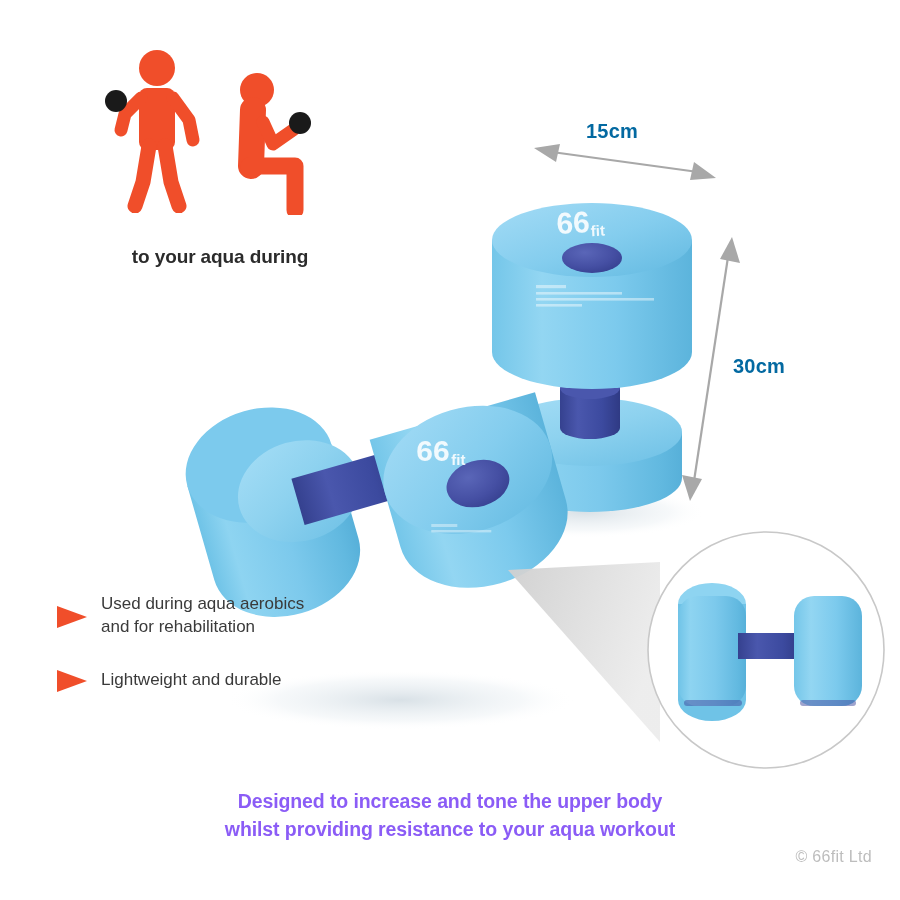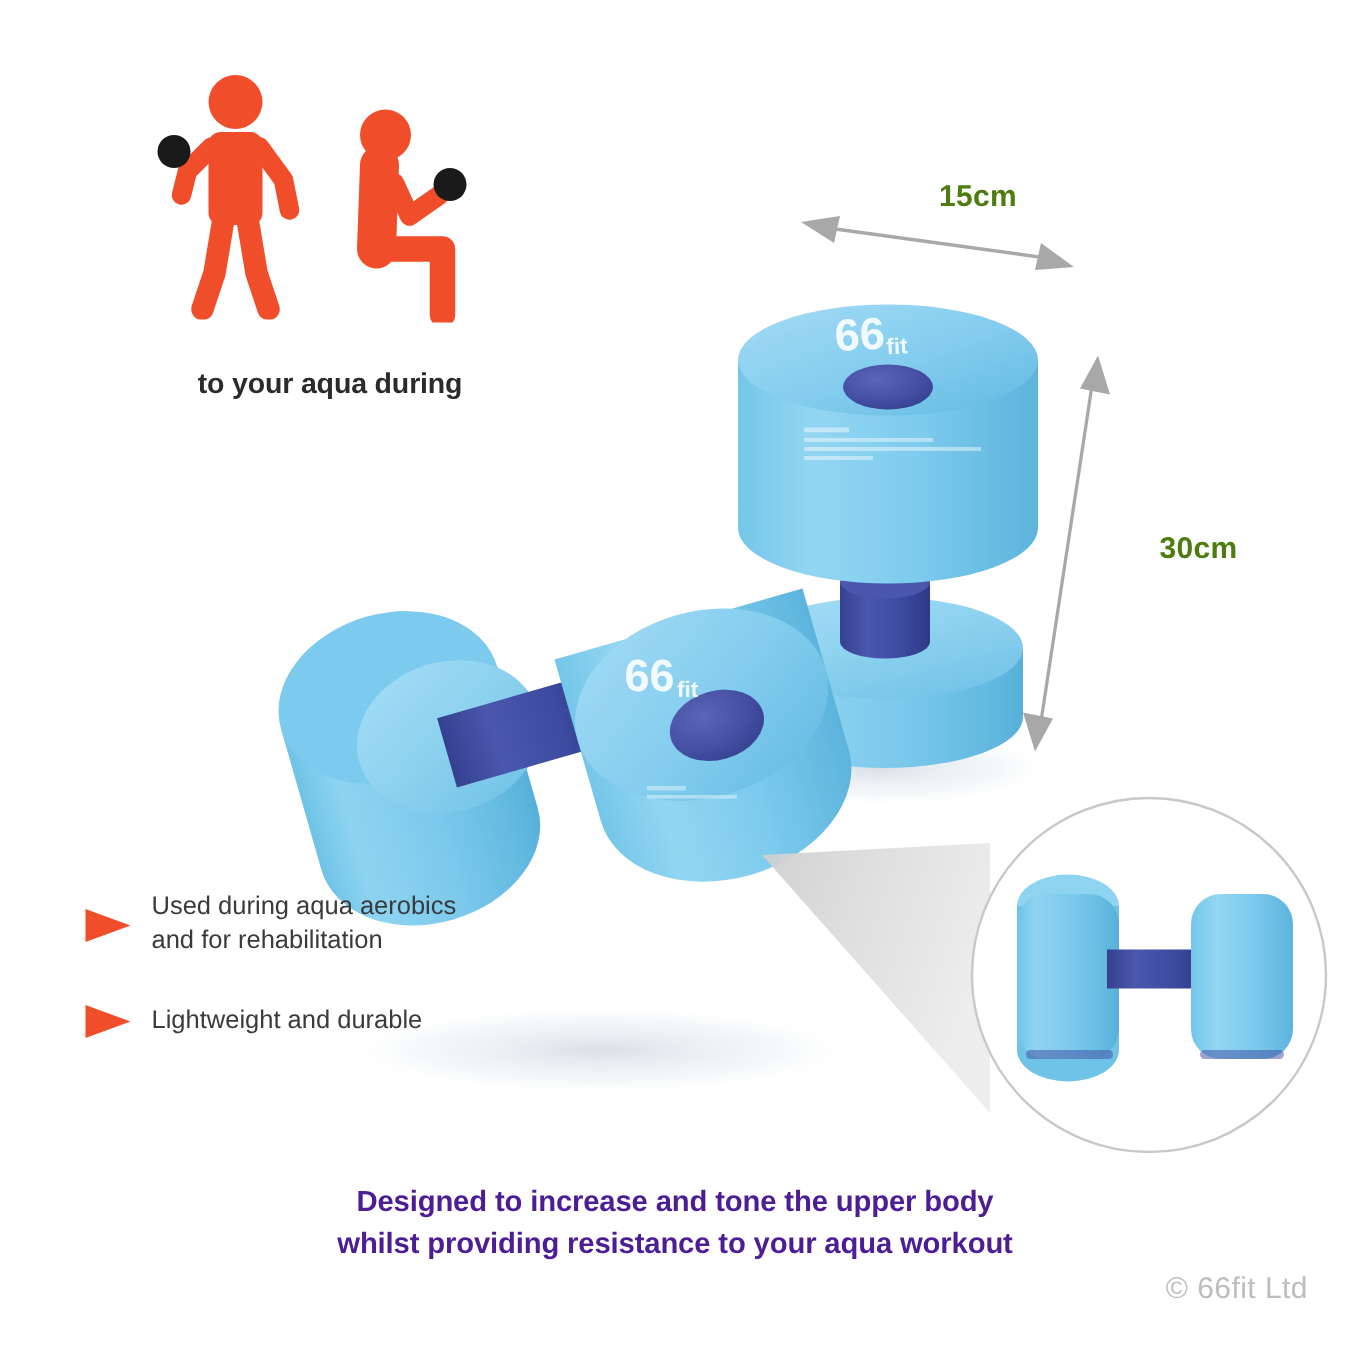--- a/index.html
+++ b/index.html
@@ -48,26 +48,25 @@
     font-size: 19px;
     font-weight: bold;
     color: #2b2b2b;
     line-height: 1.32;
     letter-spacing: -0.1px;
   }
 
   
   .dim-label {
     position: absolute;
-    color: #4d7c0f;
+    color: #0369a1;
     font-size: 20px;
     font-weight: bold;
     letter-spacing: 0.2px;
     white-space: nowrap;
-    margin-left: 40px;
   }
   .dim-label.width-label { left: 586px; top: 120px; }
   .dim-label.height-label { left: 733px; top: 355px; text-align: center; }
   .dim-arrow { position: absolute; }
   .dim-arrow.width-arrow { left: 530px; top: 138px; width: 190px; height: 45px; }
   .dim-arrow.height-arrow { left: 680px; top: 235px; width: 80px; height: 270px; }
 
   
   .product-stage {
     position: absolute;
@@ -105,31 +104,31 @@
 
   
   .caption {
     position: absolute;
     left: 0;
     top: 788px;
     width: 900px;
     text-align: center;
     font-size: 19.5px;
     font-weight: bold;
-    color: #4c1d95;
+    color: #8b5cf6;
     line-height: 1.42;
     letter-spacing: -0.1px;
   }
 
   
   .copyright {
     position: absolute;
     right: 28px;
     top: 848px;
-    font-size: 20px;
+    font-size: 16px;
     color: #bdbdbd;
     letter-spacing: 0.3px;
   }
 
   
 </style>
 </head>
 <body>
 
 <div id="infographic">

